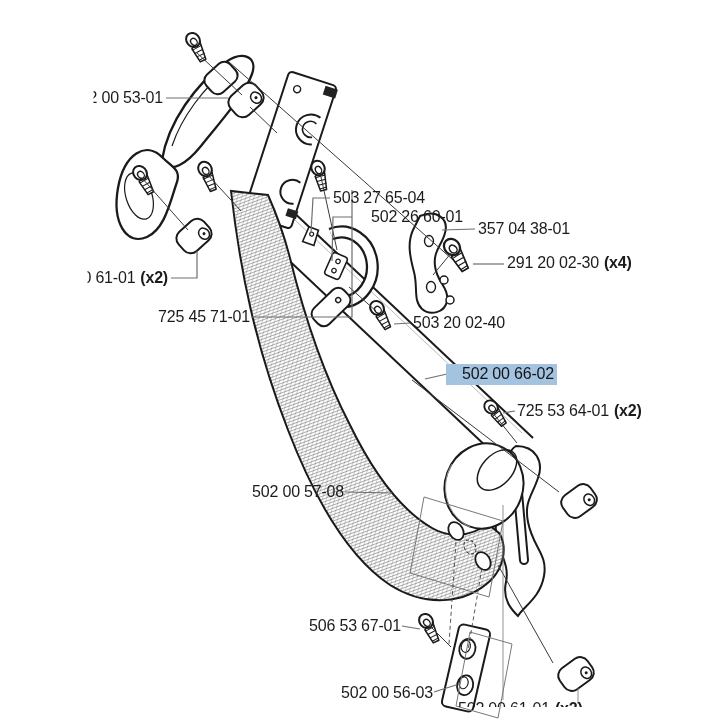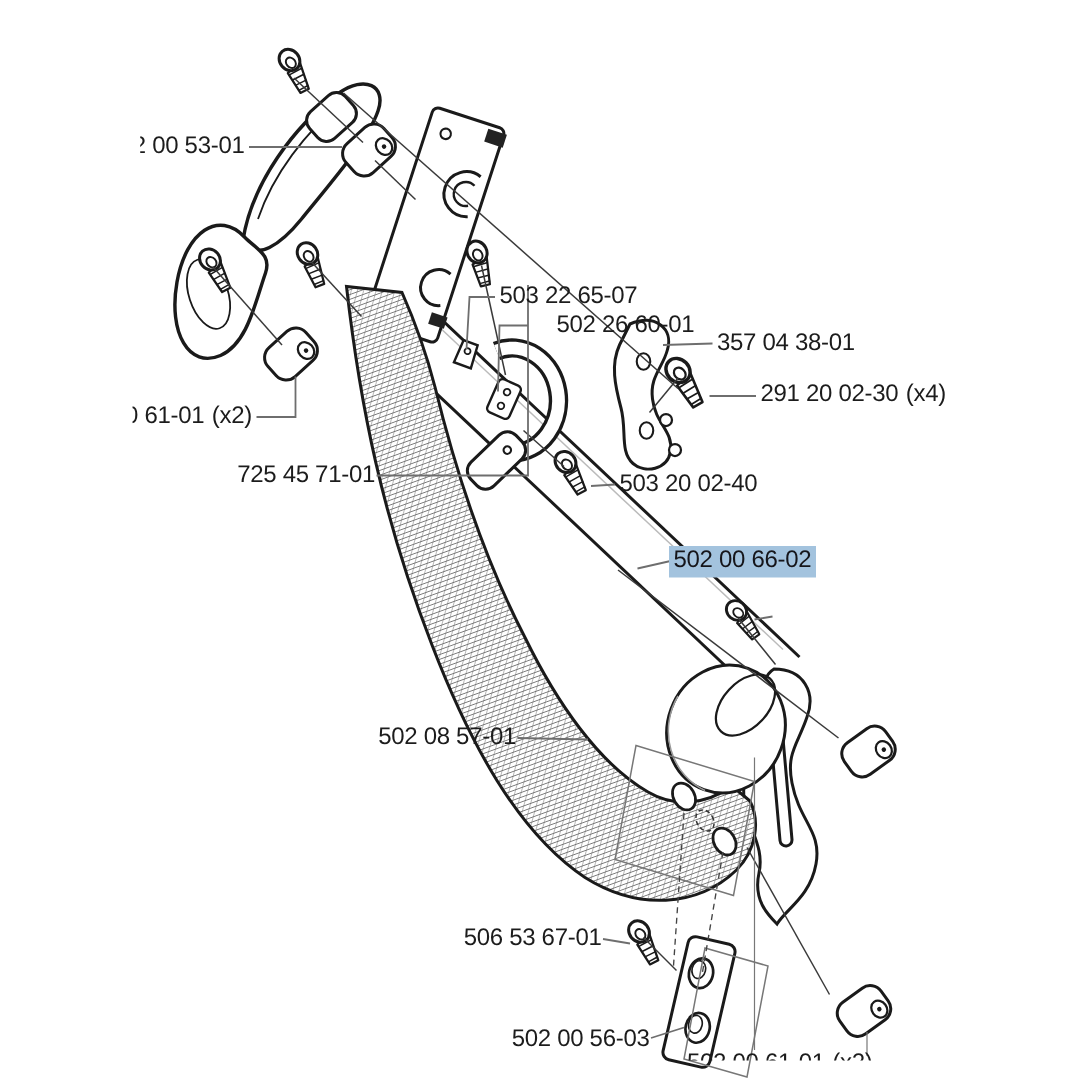--- a/index.html
+++ b/index.html
@@ -2,24 +2,24 @@
 <html><head>
 <meta charset="utf-8">
 <style>
   html,body{margin:0;padding:0;background:#fff;}
   .stage{position:relative;width:720px;height:720px;background:#fff;overflow:hidden;
          font-family:"Liberation Sans",sans-serif;}
   .stage svg{position:absolute;left:0;top:0;}
   .lb{position:absolute;font:16px/18px "Liberation Sans",sans-serif;color:#1c1c1c;
       white-space:nowrap;letter-spacing:-0.2px;}
   .lb .pn{display:inline-block;}
-  .lb b{font-weight:normal;margin-left:5px;}
+  .lb b{font-weight:bold;margin-left:5px;}
   .lb b:empty{display:none;}
   .partial-l{clip-path:inset(0 0 0 5px);}
-  .hl .pn{background:#a3c3de;padding:1px 3px 2px 3px;color:#15151a;}
+  .hl .pn{background:#a3c3de;padding:1px 3px 2px 16px;color:#15151a;}
   .lb1{right:557px;top:89px}
   .lb2{left:333px;top:189px}
   .lb3{left:371px;top:208px}
   .lb4{left:478px;top:220px}
   .lb5{left:507px;top:254px}
   .lb6{right:552px;top:269px}
   .lb7{right:470px;top:308px}
   .lb8{left:413px;top:314px}
   .lb9{left:446px;top:364px}
   .lb10{left:517px;top:402px}
@@ -192,25 +192,26 @@
     <path d="M 410,323 L 394,324"></path>
     <path d="M 447,374 L 425,379"></path>
     <path d="M 515,411 L 503,413"></path>
     <path d="M 345,492 L 392,493"></path>
     <path d="M 402,626 L 420,629"></path>
     <path d="M 434,692 L 456,685"></path>
   </g>
 </svg>
 
 <div class="lb lb1 partial-l"><span class="pn">2 00 53-01</span></div>
-<div class="lb lb2"><span class="pn">503 22 65-07</span></div>
+<div class="lb lb2"><span class="pn">503 27 65-04</span></div>
 <div class="lb lb3"><span class="pn">502 26 60-01</span></div>
 <div class="lb lb4"><span class="pn">357 04 38-01</span></div>
 <div class="lb lb5"><span class="pn">291 20 02-30</span><b class="qty">(x4)</b></div>
 <div class="lb lb6 partial-l"><span class="pn">0 61-01</span><b class="qty">(x2)</b></div>
 <div class="lb lb7"><span class="pn">725 45 71-01</span></div>
 <div class="lb lb8"><span class="pn">503 20 02-40</span></div>
 <div class="lb lb9 hl"><span class="pn">502 00 66-02</span></div>
-<div class="lb lb11"><span class="pn">502 08 57-01</span></div>
+<div class="lb lb10"><span class="pn">725 53 64-01</span><b class="qty">(x2)</b></div>
+<div class="lb lb11"><span class="pn">502 00 57-08</span></div>
 <div class="lb lb12"><span class="pn">506 53 67-01</span></div>
 <div class="lb lb13"><span class="pn">502 00 56-03</span></div>
 <div class="lb lb14"><span class="pn">502 00 61-01</span><b class="qty">(x2)</b></div>
 </div>
 
 </body></html>

